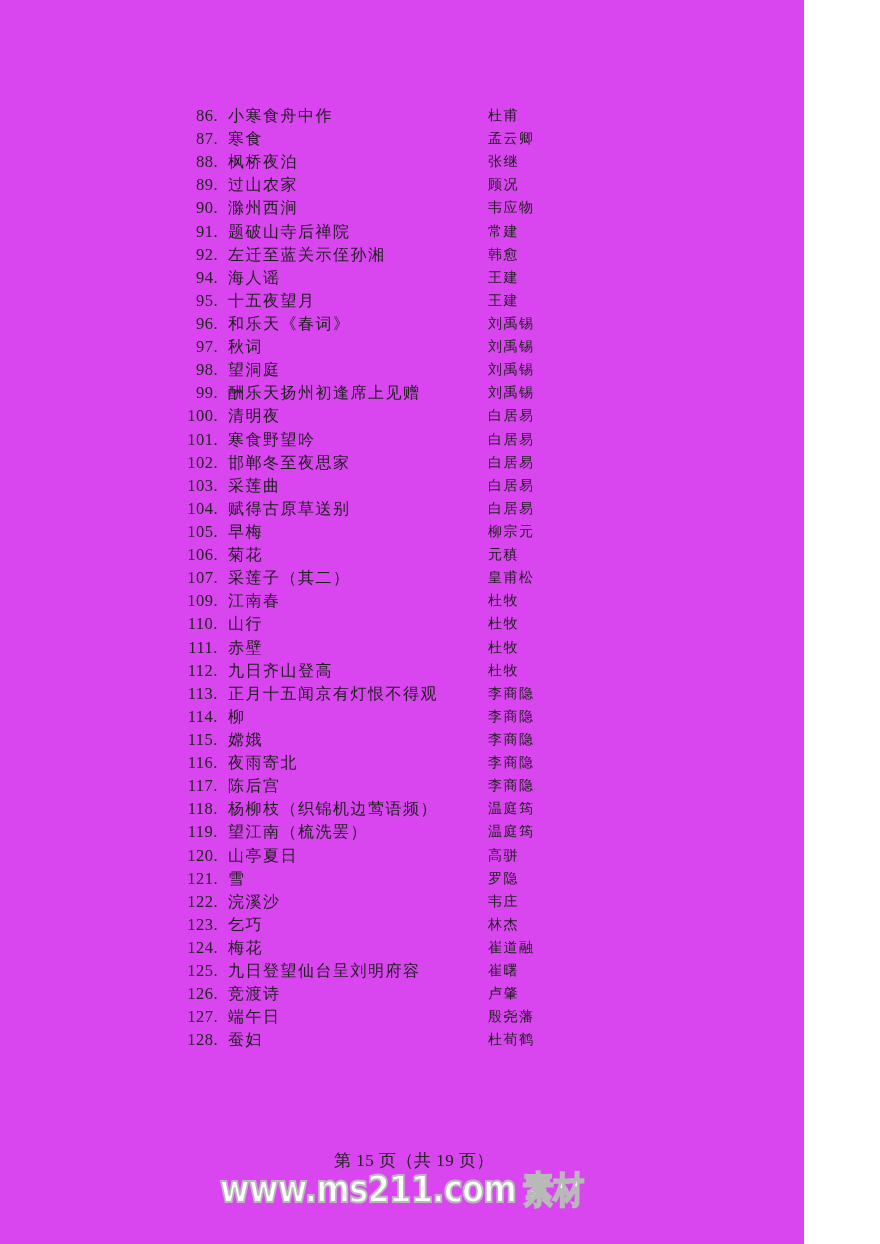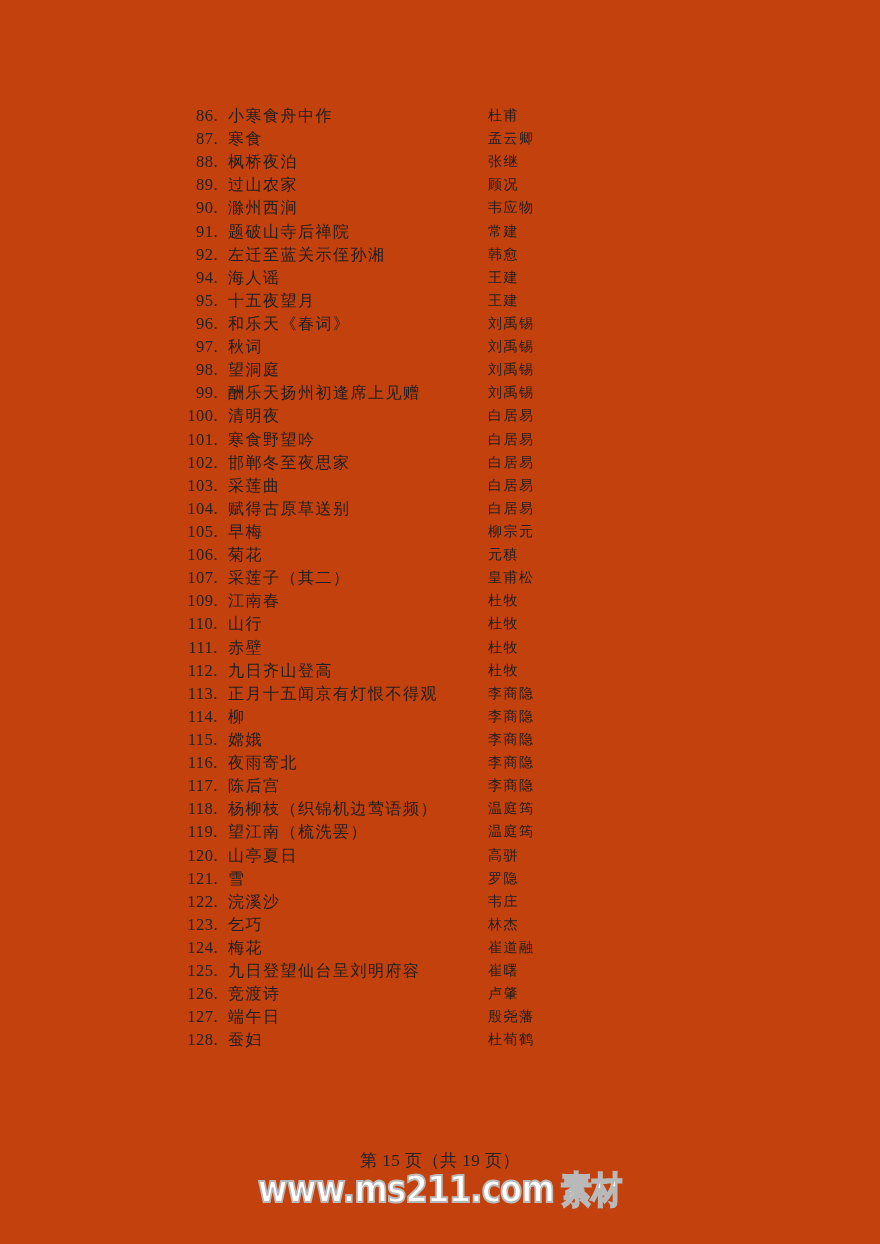--- a/index.html
+++ b/index.html
@@ -2,23 +2,23 @@
 <html><head>
 <meta charset="utf-8">
 <style>
   html, body {
     margin: 0;
     padding: 0;
     background: #ffffff;
   }
   .page {
     position: relative;
-    width: 880px;
+    width: 804px;
     height: 1244px;
-    background: #c2410c;
+    background: #d946ef;
     overflow: hidden;
     font-family: "Liberation Serif", "DejaVu Serif", serif;
     color: #1e1e1e;
   }
   .poem-list {
     position: absolute;
     top: 104px;
     left: 0;
     width: 100%;
     margin: 0;
@@ -58,20 +58,21 @@
   }
   .footer {
     position: absolute;
     top: 1149px;
     left: 0;
     width: 100%;
     text-align: center;
     font-size: 17px;
     letter-spacing: 0.5px;
     color: #222222;
+    padding-left: 12px;
   }
   .watermark {
     position: absolute;
     top: 1166px;
     left: 0;
     width: 100%;
     text-align: center;
     white-space: nowrap;
     transform: scaleX(0.85);
     transform-origin: 50% 50%;

